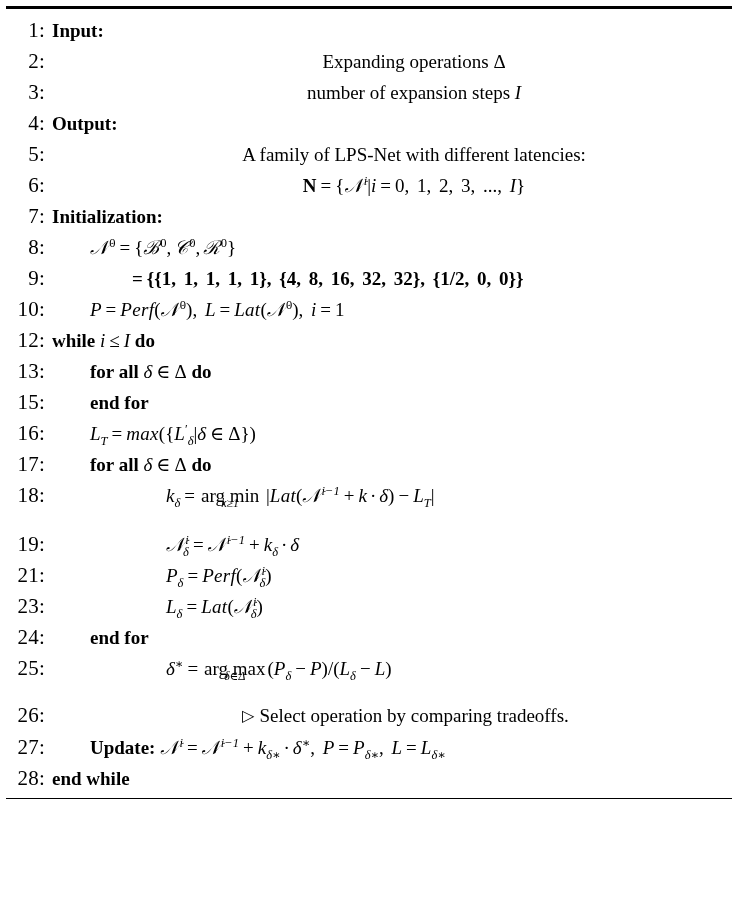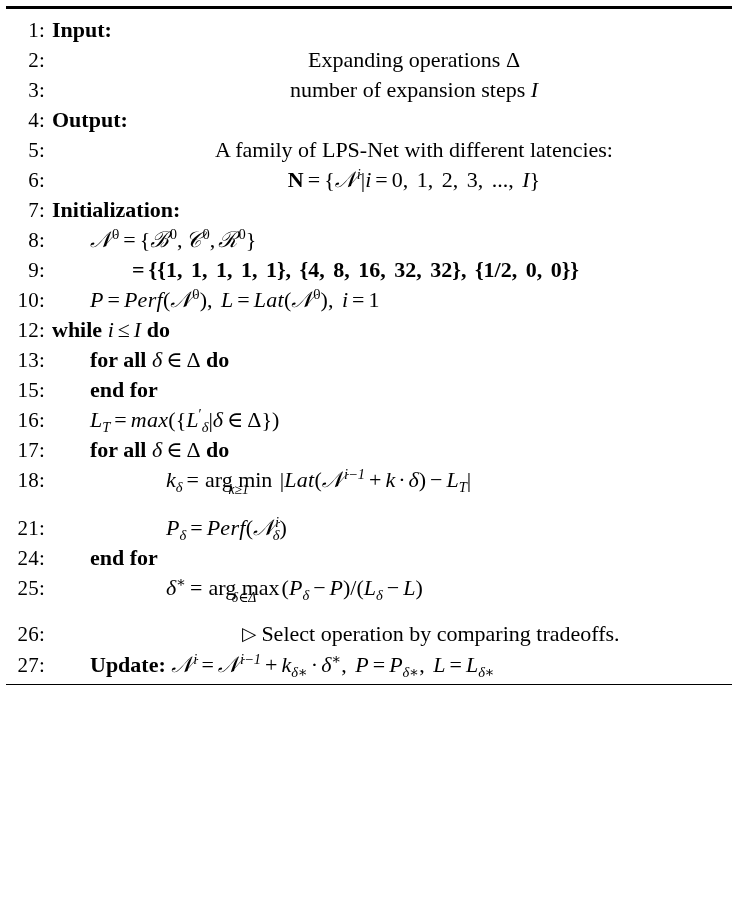--- a/index.html
+++ b/index.html
@@ -51,21 +51,21 @@
     width: 52px;
     min-width: 52px;
     text-align: right;
     padding-right: 7px;
     box-sizing: border-box;
     font-size: 21px;
     letter-spacing: 0.2px;
   }
 
   .body {
-    font-size: 22px;
+    font-size: 19px;
     position: relative;
     flex: 1 1 auto;
   }
 
   
   .i0 { padding-left: 0px; }
   .i1 { padding-left: 38px; text-align: center; }
   .i2 { padding-left: 38px; }
   .i3 { padding-left: 76px; font-weight: bold; }
   .i4 { padding-left: 114px; }
@@ -223,28 +223,36 @@
     <div class="row">
       <span class="lineno">18:</span>
       <span class="body i4"><span class="it">k</span><sub class="sb">δ</sub><span class="op">=</span><span class="argop"><span class="top up">arg&nbsp;min</span><span class="bot it">k≥1</span></span>&nbsp;|<span class="it lat">Lat</span>(<span class="cal">𝒩</span><sup class="sp">i−1</sup><span class="op">+</span><span class="it">k</span><span class="opn">·</span><span class="it">δ</span>)<span class="op">−</span><span class="it">L</span><sub class="sb">T</sub>|</span>
     </div>
 
     <div class="row" style="min-height:18px;line-height:18px;">
       <span class="lineno"></span>
       <span class="body i4"></span>
     </div>
 
+    <div class="row">
+      <span class="lineno">19:</span>
+      <span class="body i4"><span class="cal">𝒩</span><sup class="sp">i</sup><sub class="sb" style="margin-left:-0.45em;">δ</sub><span class="op">=</span><span class="cal">𝒩</span><sup class="sp">i−1</sup><span class="op">+</span><span class="it">k</span><sub class="sb">δ</sub><span class="opn">·</span><span class="it">δ</span></span>
+    </div>
 
 
     <div class="row">
       <span class="lineno">21:</span>
       <span class="body i4"><span class="it">P</span><sub class="sb">δ</sub><span class="op">=</span><span class="it lat">Perf</span>(<span class="cal">𝒩</span><sup class="sp">i</sup><sub class="sb" style="margin-left:-0.45em;">δ</sub>)</span>
     </div>
 
 
+    <div class="row">
+      <span class="lineno">23:</span>
+      <span class="body i4"><span class="it">L</span><sub class="sb">δ</sub><span class="op">=</span><span class="it lat">Lat</span>(<span class="cal">𝒩</span><sup class="sp">i</sup><sub class="sb" style="margin-left:-0.45em;">δ</sub>)</span>
+    </div>
 
     <div class="row">
       <span class="lineno">24:</span>
       <span class="body i2"><span class="kw">end for</span></span>
     </div>
 
     <div class="row">
       <span class="lineno">25:</span>
       <span class="body i4"><span class="it">δ</span><sup class="sp spn">∗</sup><span class="op">=</span><span class="argop"><span class="top up">arg&nbsp;max</span><span class="bot it">δ∈Δ</span></span>(<span class="it">P</span><sub class="sb">δ</sub><span class="op">−</span><span class="it">P</span>)/(<span class="it">L</span><sub class="sb">δ</sub><span class="op">−</span><span class="it">L</span>)</span>
     </div>
@@ -257,18 +265,22 @@
     <div class="row">
       <span class="lineno">26:</span>
       <span class="body i6"><span class="tri">▷</span>Select operation by comparing tradeoffs.</span>
     </div>
 
     <div class="row">
       <span class="lineno">27:</span>
       <span class="body i2"><span class="kw">Update:</span>&nbsp;<span class="cal">𝒩</span><sup class="sp">i</sup><span class="op">=</span><span class="cal">𝒩</span><sup class="sp">i−1</sup><span class="op">+</span><span class="it">k</span><sub class="sb">δ∗</sub><span class="opn">·</span><span class="it">δ</span><sup class="sp spn">∗</sup><span class="comma">,</span>&nbsp;<span class="it">P</span><span class="op">=</span><span class="it">P</span><sub class="sb">δ∗</sub><span class="comma">,</span>&nbsp;<span class="it">L</span><span class="op">=</span><span class="it">L</span><sub class="sb">δ∗</sub></span>
     </div>
 
+    <div class="row">
+      <span class="lineno">28:</span>
+      <span class="body i0"><span class="kw">end while</span></span>
+    </div>
 
   </div>
 
   <div class="rule-bottom"></div>
 
 </div>
 
 </body></html>

